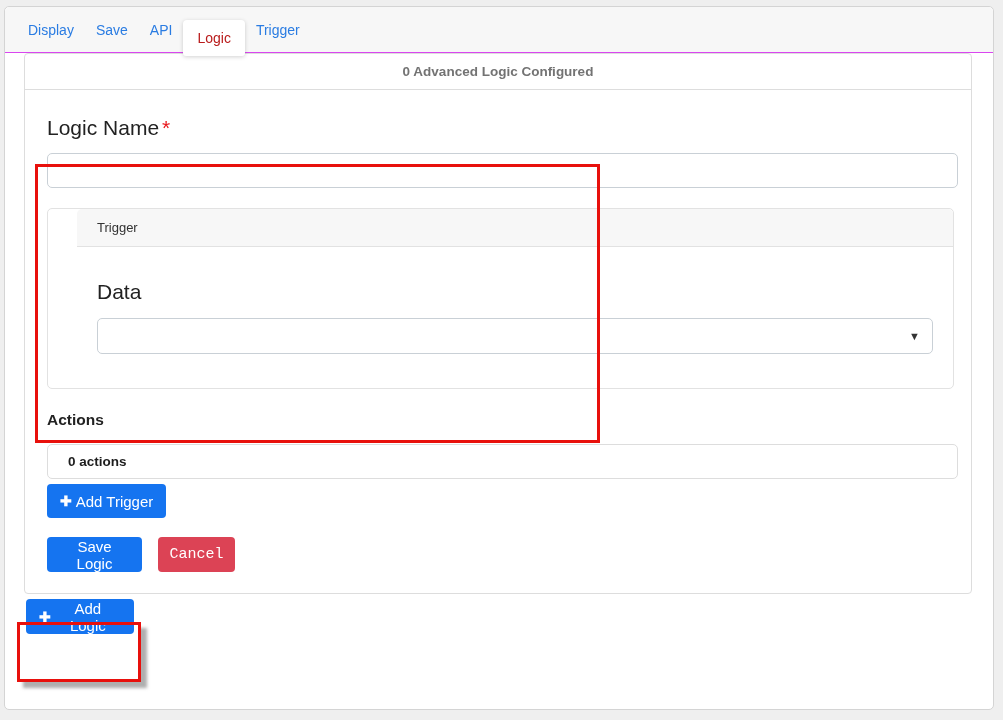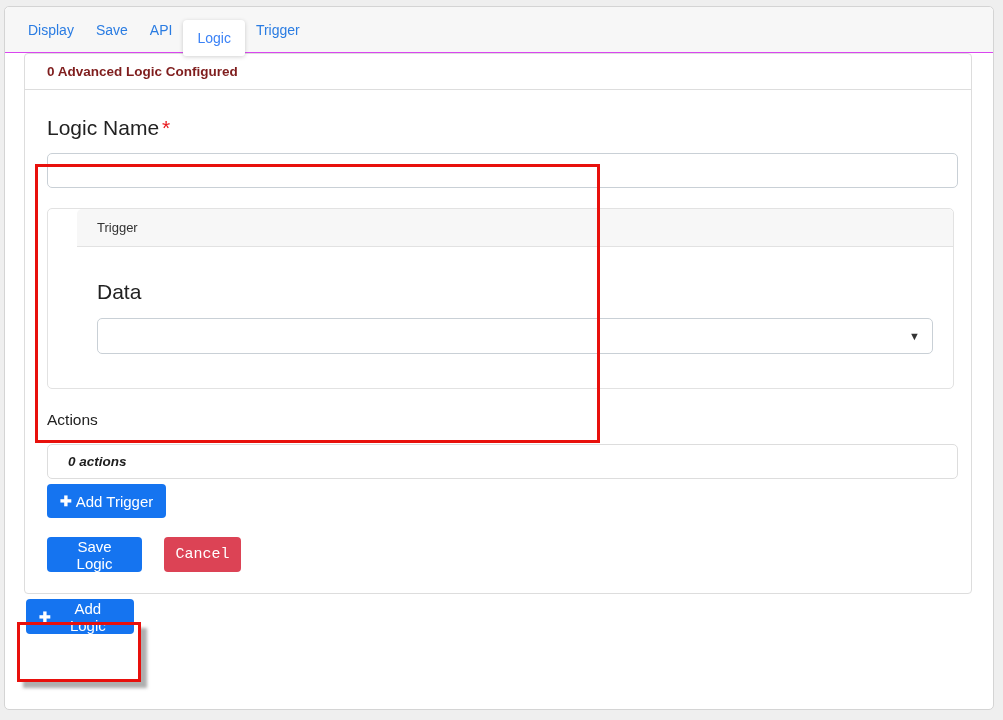--- a/index.html
+++ b/index.html
@@ -35,21 +35,21 @@
     height: 46px;
     display: flex; align-items: center;
     cursor: pointer;
   }
   .tab.active {
     align-self: flex-start;
     margin-top: 13px;
     height: 36px;
     padding: 0 14px;
     background: #ffffff;
-    color: #3b82f6;
+    color: #b91c1c;
     border-radius: 4px 4px 3px 3px;
     box-shadow: 0 1px 4px rgba(0,0,0,0.18);
     position: relative;
     z-index: 2;
   }
   
   .section-title {
     margin: 29px 0 12px 19px;
     font-size: 19px;
     font-weight: 400;
@@ -58,22 +58,23 @@
   .panel {
     margin: 0 21px 0 19px;
     border: 1px solid #dddddd;
     border-radius: 4px;
     background: #fff;
   }
   .panel-head {
     padding: 10px 22px;
     font-size: 13.5px;
     font-weight: bold;
-    color: #7f1d1d;
+    color: #737373;
     border-bottom: 1px solid #dddddd;
+    text-align: center;
   }
   .panel-body {
     padding: 26px 15px 21px 22px;
   }
   .field-label {
     font-size: 21px;
     color: #222222;
   }
   .req { color: #e8171c; margin-left: 3px; }
   .text-input {
@@ -122,34 +123,34 @@
   }
   .caret {
     font-size: 11px;
     color: #333;
     line-height: 1;
   }
   .actions-label {
     margin-top: 22px;
     font-size: 15.5px;
     color: #222222;
+    font-weight: bold;
   }
   .count-box {
     margin-top: 15px;
     width: 911px;
     height: 35px;
     border: 1px solid #dddddd;
     border-radius: 5px;
     display: flex;
     align-items: center;
     padding: 4px 20px;
     font-size: 13.5px;
     font-weight: bold;
     color: #1d1d1d;
-    font-style: italic;
   }
   .btn {
     display: inline-flex;
     align-items: center;
     justify-content: center;
     border: none;
     border-radius: 4px;
     font-family: "Liberation Sans", sans-serif;
     font-size: 15px;
     color: #ffffff;
@@ -158,21 +159,21 @@
     padding: 0 13px;
   }
   .btn .plus {
     font-size: 14px;
     font-weight: bold;
     margin-right: 4px;
   }
   .btn-primary { background: #1574f0; }
   .btn-danger  { background: #dc4355; }
   .btn-add-action { margin-top: 5px; height: 34px; }
-  .btn-row { margin-top: 19px; display: flex; gap: 22px; }
+  .btn-row { margin-top: 19px; display: flex; gap: 16px; }
   .btn-save { width: 95px; }
   .btn-cancel { width: 77px; font-family: Liberation Mono, monospace; }
   .add-logic-wrap { margin: 5px 0 0 21px; }
   .btn-add-logic { width: 108px; }
   
   .annot {
     position: absolute;
     border: 3px solid #e8100c;
     pointer-events: none;
     z-index: 5;

